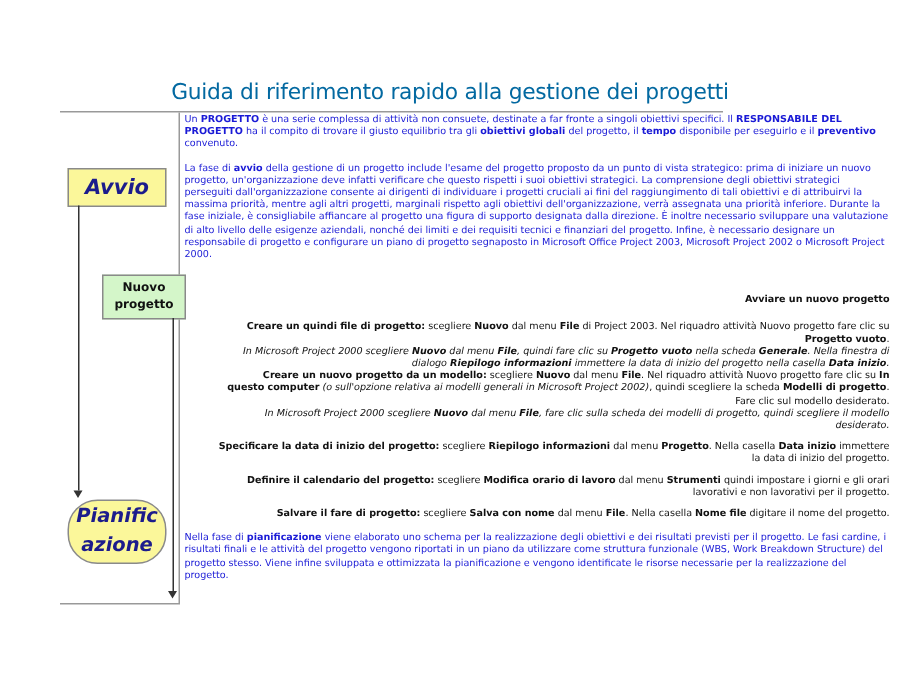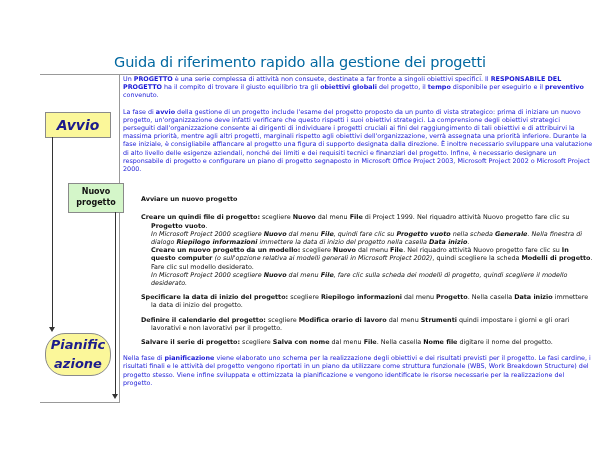--- a/index.html
+++ b/index.html
@@ -8,21 +8,21 @@
   .rule-top { position:absolute; left:40px; top:74px; width:442px; height:1px; background:#999; }
   .rule-bottom { position:absolute; left:40px; top:402px; width:80px; height:1px; background:#999; }
   .vline { position:absolute; left:119px; top:75px; width:1px; height:327px; background:#999; }
   .content { position:absolute; left:123px; top:75px; width:470px; font-size:6.4px; line-height:8.2px; }
   .blue { color:#1a1ad6; }
   .blk { color:#111; }
   .para { margin:0; }
   .gap-l { height:8px; }
   .gap-m { height:6px; }
   b { font-weight:bold; }
-  .ind { padding-left:18px; }
+  .ind { padding-left:18px;text-align:right; }
   .ind2 { padding-left:28px; }
   .hang { padding-left:28px; text-indent:-10px; }
   .phase { position:absolute; background:#fbf79a; border:1px solid #8a8a8a; color:#1c1c8c; font-style:italic; font-weight:bold; text-align:center; }
   .avvio { left:45px; top:112px; width:64px; height:24px; line-height:24px; font-size:14px; }
   .pian { left:45px; top:333px; width:64px; height:40px; font-size:13px; line-height:19px; padding-top:1px;border-radius:20px; }
   .step { position:absolute; left:68px; top:183px; width:54px; height:26px; background:#d4f6c9; border:1px solid #8a8a8a; color:#111; font-weight:bold; font-size:8px; line-height:11px; text-align:center; padding-top:2px; }
   .arrow-line { position:absolute; width:1px; background:#333; }
   .arrowhead { position:absolute; width:0; height:0; border-left:3px solid transparent; border-right:3px solid transparent; border-top:5px solid #333; }
 </style>
 </head>
@@ -57,42 +57,42 @@
   <p class="para blue">
     <span>La fase di </span><b>avvio</b><span> della gestione di un progetto include l'esame del progetto proposto da un punto di vista strategico: prima di iniziare un nuovo progetto, un'organizzazione deve infatti verificare che questo rispetti i suoi obiettivi strategici. La comprensione degli obiettivi strategici perseguiti dall'organizzazione consente ai dirigenti di individuare i progetti cruciali ai fini del raggiungimento di tali obiettivi e di attribuirvi la massima priorità, mentre agli altri progetti, marginali rispetto agli obiettivi dell'organizzazione, verrà assegnata una priorità inferiore. Durante la fase iniziale, è consigliabile affiancare al progetto una figura di supporto designata dalla direzione. È inoltre necessario sviluppare una valutazione di alto livello delle esigenze aziendali, nonché dei limiti e dei requisiti tecnici e finanziari del progetto. Infine, è necessario designare un responsabile di progetto e configurare un piano di progetto segnaposto in Microsoft Office Project 2003, Microsoft Project 2002 o Microsoft Project 2000.</span>
   </p>
   <div style="height:22px"></div>
 
   <div class="blk ind">
     <p class="para"><b>Avviare un nuovo progetto</b></p>
     <div style="height:10px"></div>
 
     <p class="para">
-      <b>Creare un quindi file di progetto:</b><span> scegliere </span><b>Nuovo</b><span> dal menu </span><b>File</b><span> di Project 1999. Nel riquadro attività Nuovo progetto fare clic su </span>
+      <b>Creare un quindi file di progetto:</b><span> scegliere </span><b>Nuovo</b><span> dal menu </span><b>File</b><span> di Project 2003. Nel riquadro attività Nuovo progetto fare clic su </span>
     </p>
     <div class="ind2" style="padding-left:10px">
       <p class="para"><b>Progetto vuoto</b><span>.</span></p>
       <p class="para"><i><span>In Microsoft Project 2000 scegliere </span><b>Nuovo</b><span> dal menu </span><b>File</b><span>, quindi fare clic su </span><b>Progetto vuoto</b><span> nella scheda </span><b>Generale</b><span>. Nella finestra di dialogo </span><b>Riepilogo informazioni</b><span> immettere la data di inizio del progetto nella casella </span><b>Data inizio</b><span>.</span></i></p>
       <p class="para">
         <b>Creare un nuovo progetto da un modello:</b><span> scegliere </span><b>Nuovo</b><span> dal menu </span><b>File</b><span>. Nel riquadro attività Nuovo progetto fare clic su </span><b>In questo computer</b><i> (o sull'opzione relativa ai modelli generali in Microsoft Project 2002)</i><span>, quindi scegliere la scheda </span><b>Modelli di progetto</b><span>. Fare clic sul modello desiderato.</span>
       </p>
       <p class="para"><i><span>In Microsoft Project 2000 scegliere </span><b>Nuovo</b><span> dal menu </span><b>File</b><span>, fare clic sulla scheda dei modelli di progetto, quindi scegliere il modello desiderato.</span></i></p>
     </div>
     <div class="gap-m"></div>
 
     <p class="para hang" style="padding-left:10px; text-indent:-10px">
       <b>Specificare la data di inizio del progetto:</b><span> scegliere </span><b>Riepilogo informazioni</b><span> dal menu </span><b>Progetto</b><span>. Nella casella </span><b>Data inizio</b><span> immettere la data di inizio del progetto.</span>
     </p>
     <div class="gap-m"></div>
     <p class="para" style="padding-left:10px; text-indent:-10px">
       <b>Definire il calendario del progetto:</b><span> scegliere </span><b>Modifica orario di lavoro</b><span> dal menu </span><b>Strumenti</b><span> quindi impostare i giorni e gli orari lavorativi e non lavorativi per il progetto.</span>
     </p>
     <div class="gap-m"></div>
     <p class="para">
-      <b>Salvare il serie di progetto:</b><span> scegliere </span><b>Salva con nome</b><span> dal menu </span><b>File</b><span>. Nella casella </span><b>Nome file</b><span> digitare il nome del progetto.</span>
+      <b>Salvare il fare di progetto:</b><span> scegliere </span><b>Salva con nome</b><span> dal menu </span><b>File</b><span>. Nella casella </span><b>Nome file</b><span> digitare il nome del progetto.</span>
     </p>
   </div>
   <div class="gap-l"></div>
 
   <p class="para blue">
     <span>Nella fase di </span><b>pianificazione</b><span> viene elaborato uno schema per la realizzazione degli obiettivi e dei risultati previsti per il progetto. Le fasi cardine, i risultati finali e le attività del progetto vengono riportati in un piano da utilizzare come struttura funzionale (WBS, Work Breakdown Structure) del progetto stesso. Viene infine sviluppata e ottimizzata la pianificazione e vengono identificate le risorse necessarie per la realizzazione del progetto.</span>
   </p>
 </div>
 
 </body></html>

